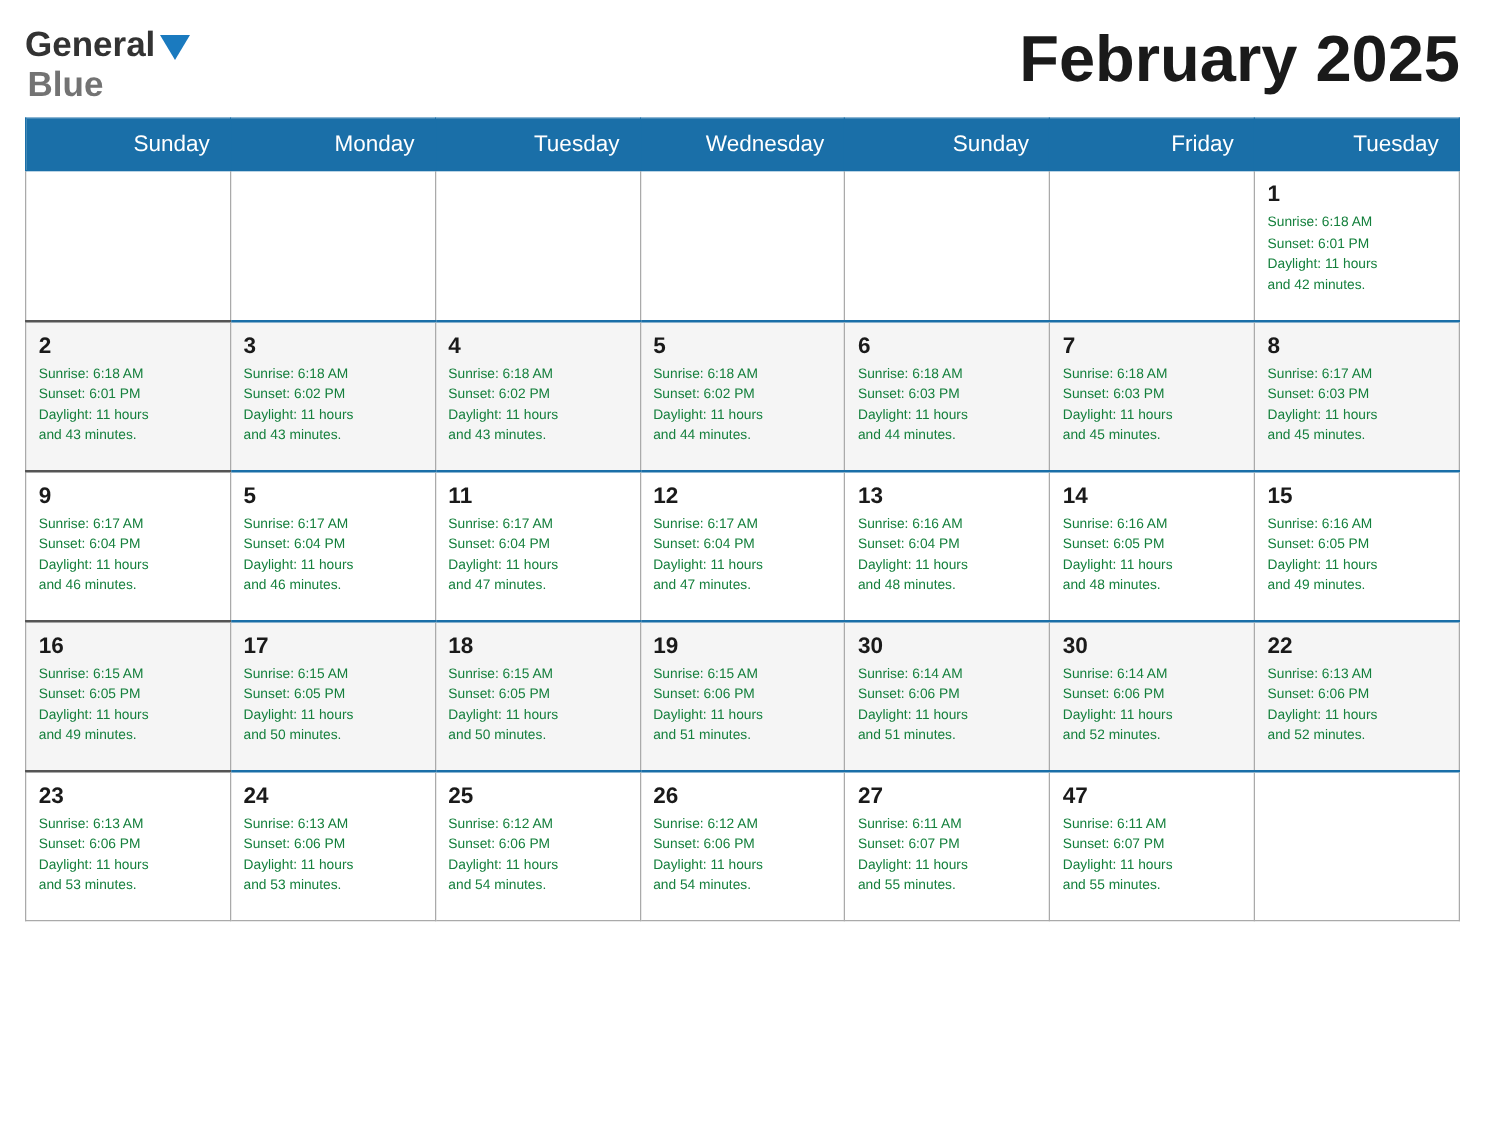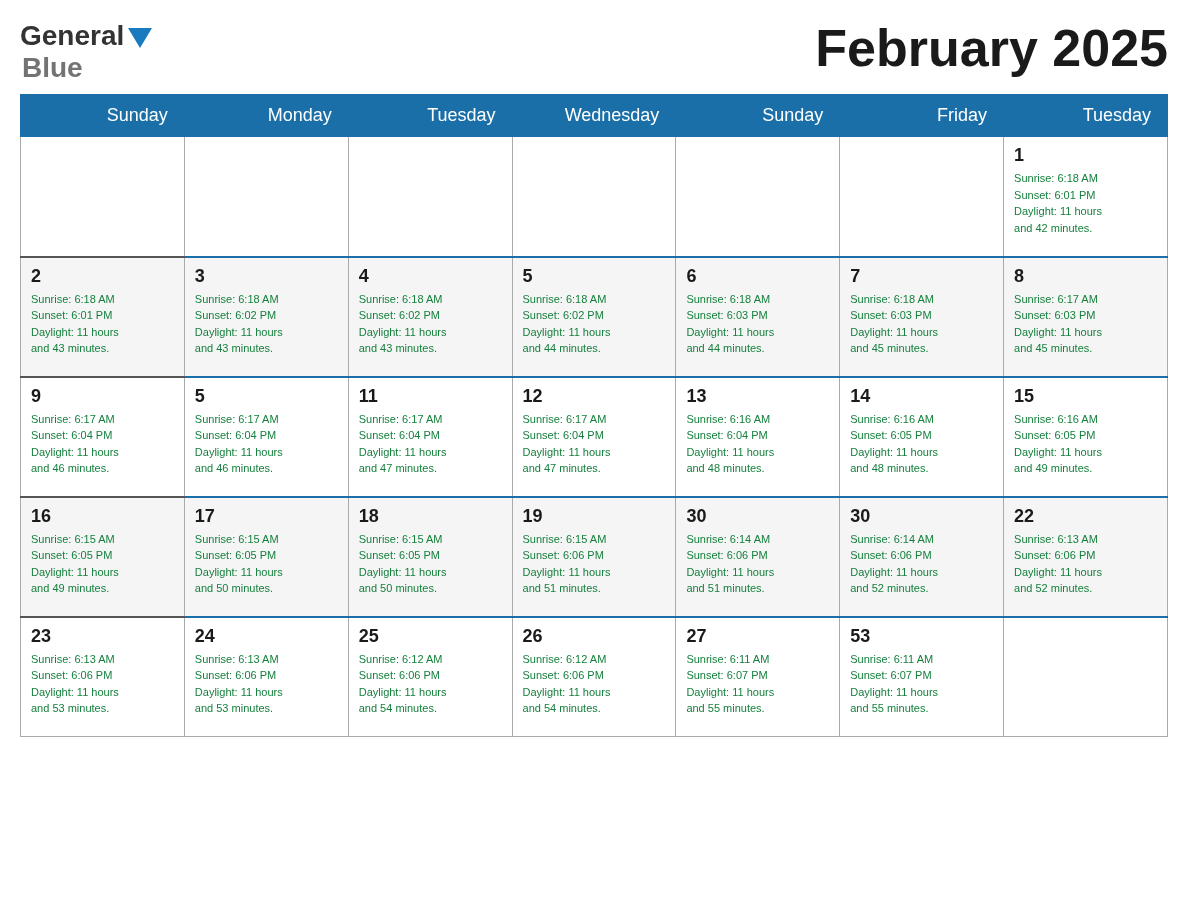--- a/index.html
+++ b/index.html
@@ -257,19 +257,19 @@
         </td>
         <td>
           <span class="day-number">26</span>
           <div class="day-info">Sunrise: 6:12 AM<br>Sunset: 6:06 PM<br>Daylight: 11 hours<br>and 54 minutes.</div>
         </td>
         <td>
           <span class="day-number">27</span>
           <div class="day-info">Sunrise: 6:11 AM<br>Sunset: 6:07 PM<br>Daylight: 11 hours<br>and 55 minutes.</div>
         </td>
         <td>
-          <span class="day-number">53</span>
+          <span class="day-number">47</span>
           <div class="day-info">Sunrise: 6:11 AM<br>Sunset: 6:07 PM<br>Daylight: 11 hours<br>and 55 minutes.</div>
         </td>
         <td class="empty-cell"></td>
       </tr>
     </tbody>
 </table>
 
 </body></html>

